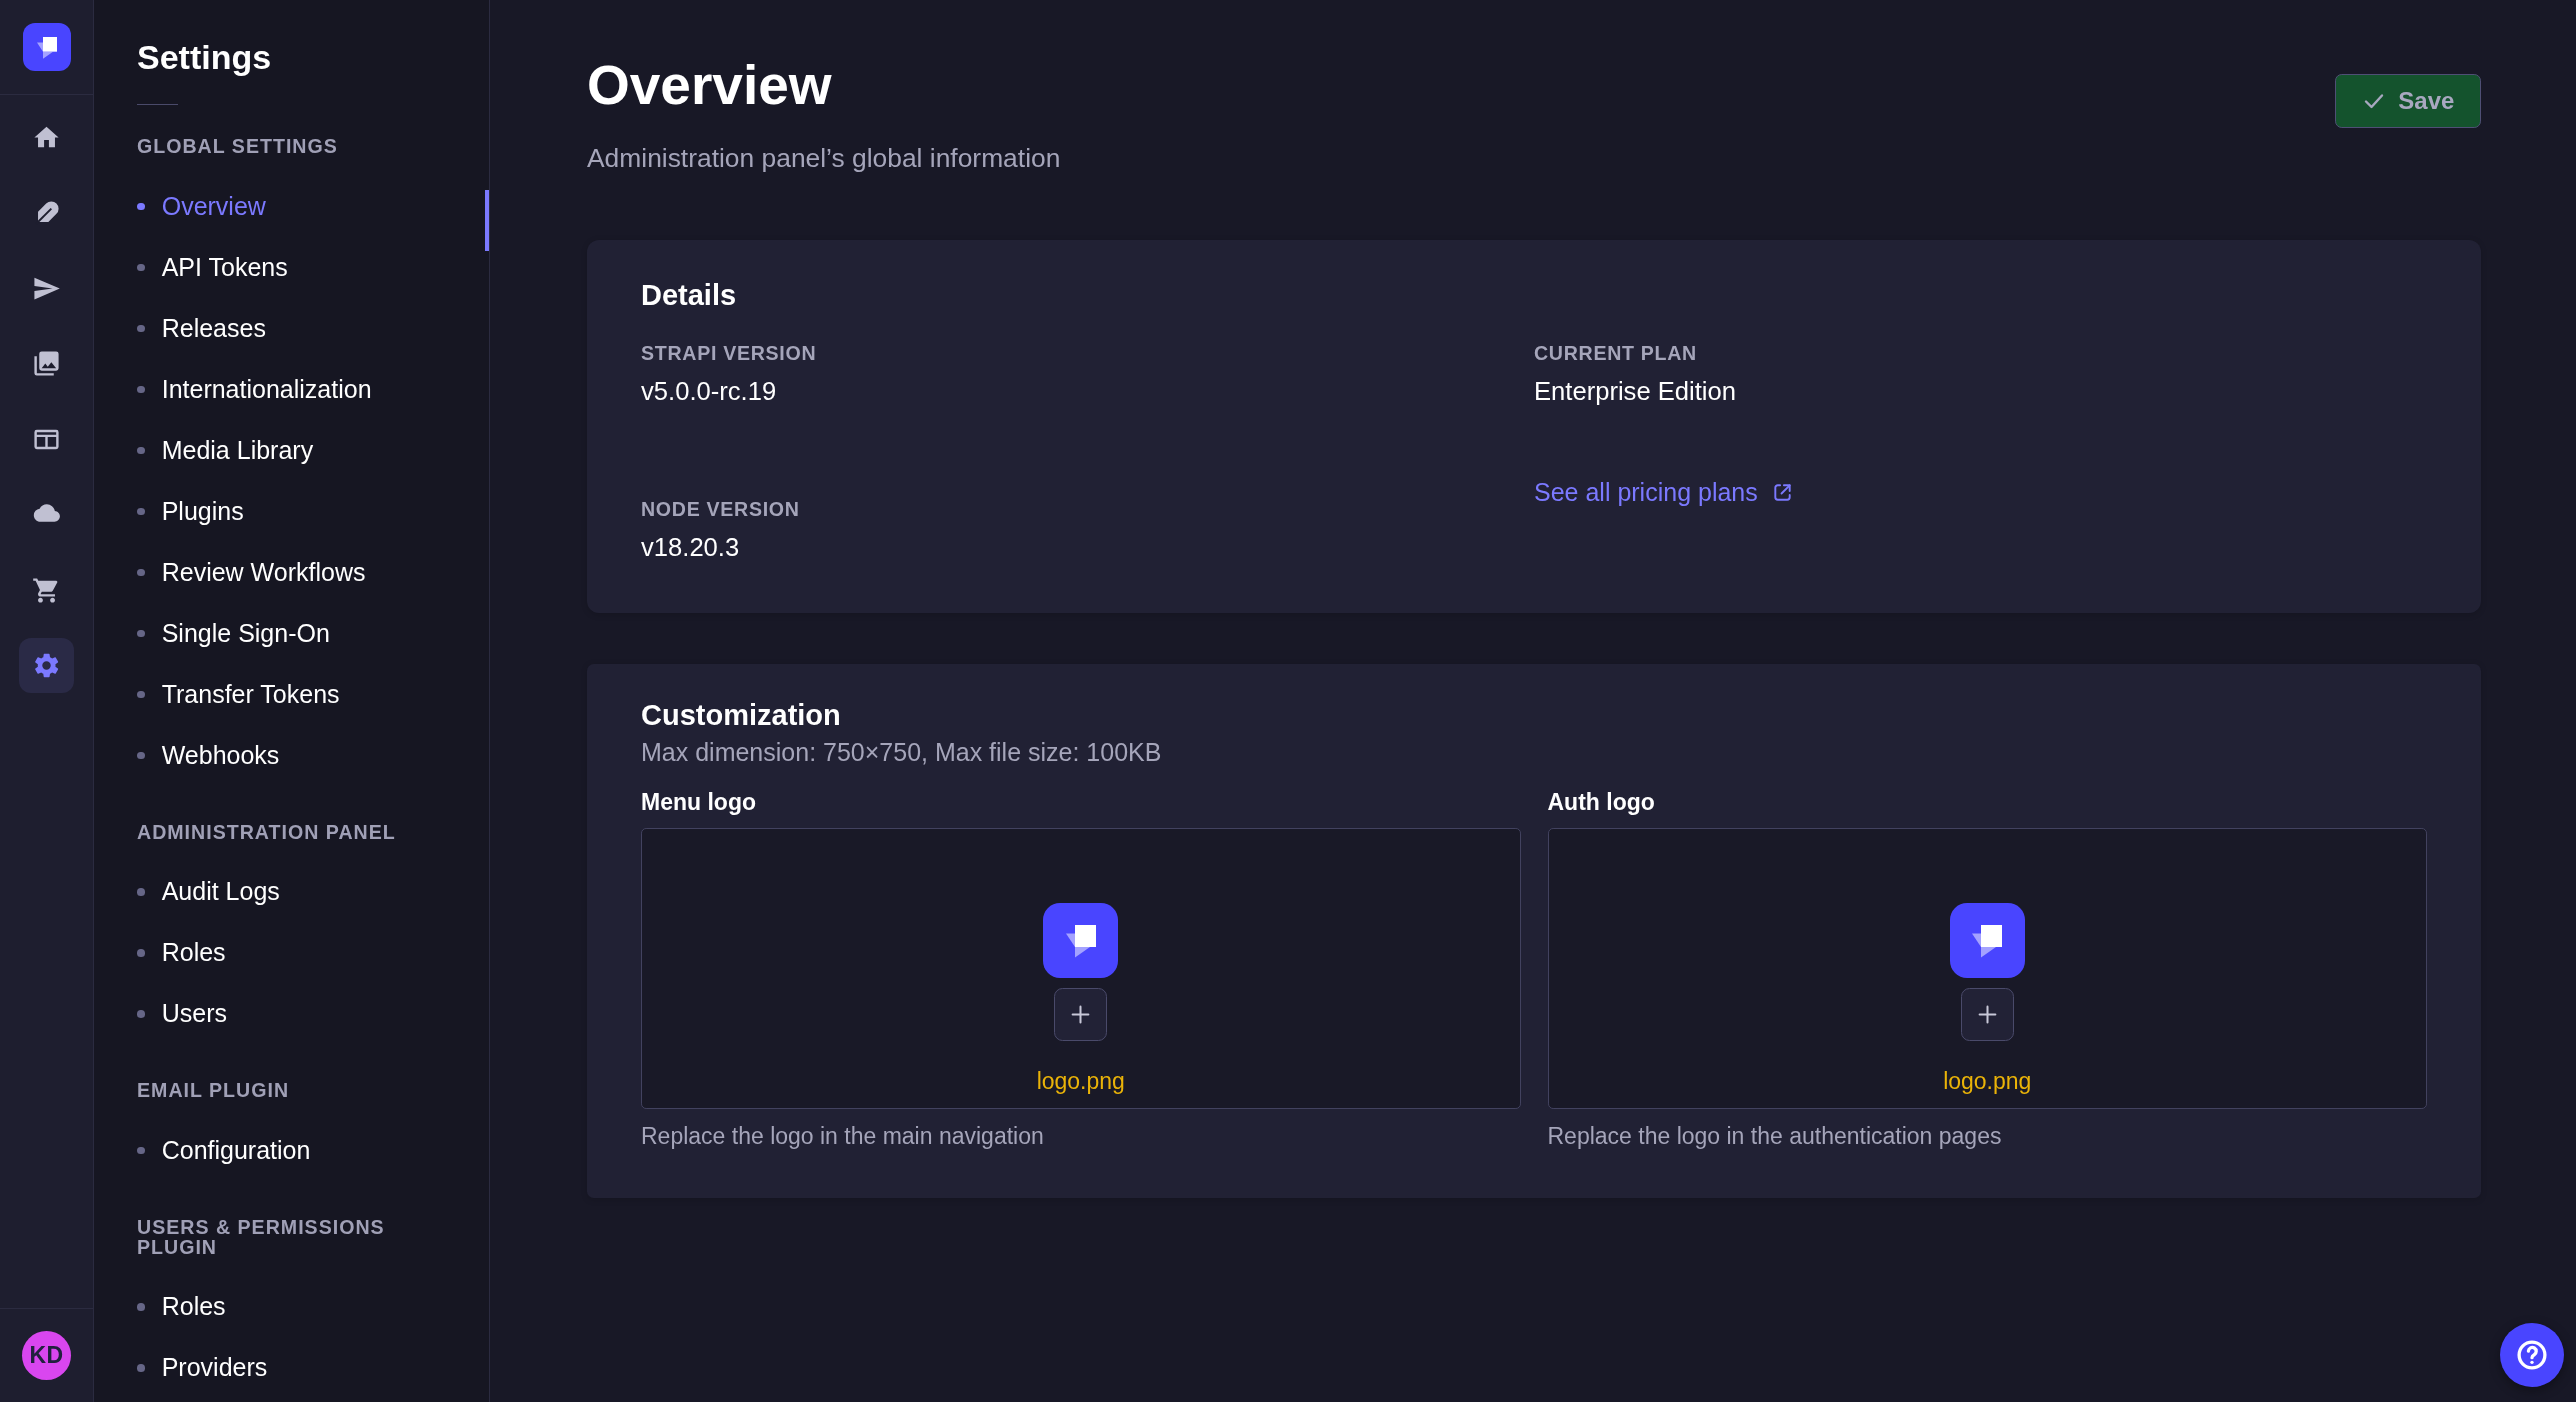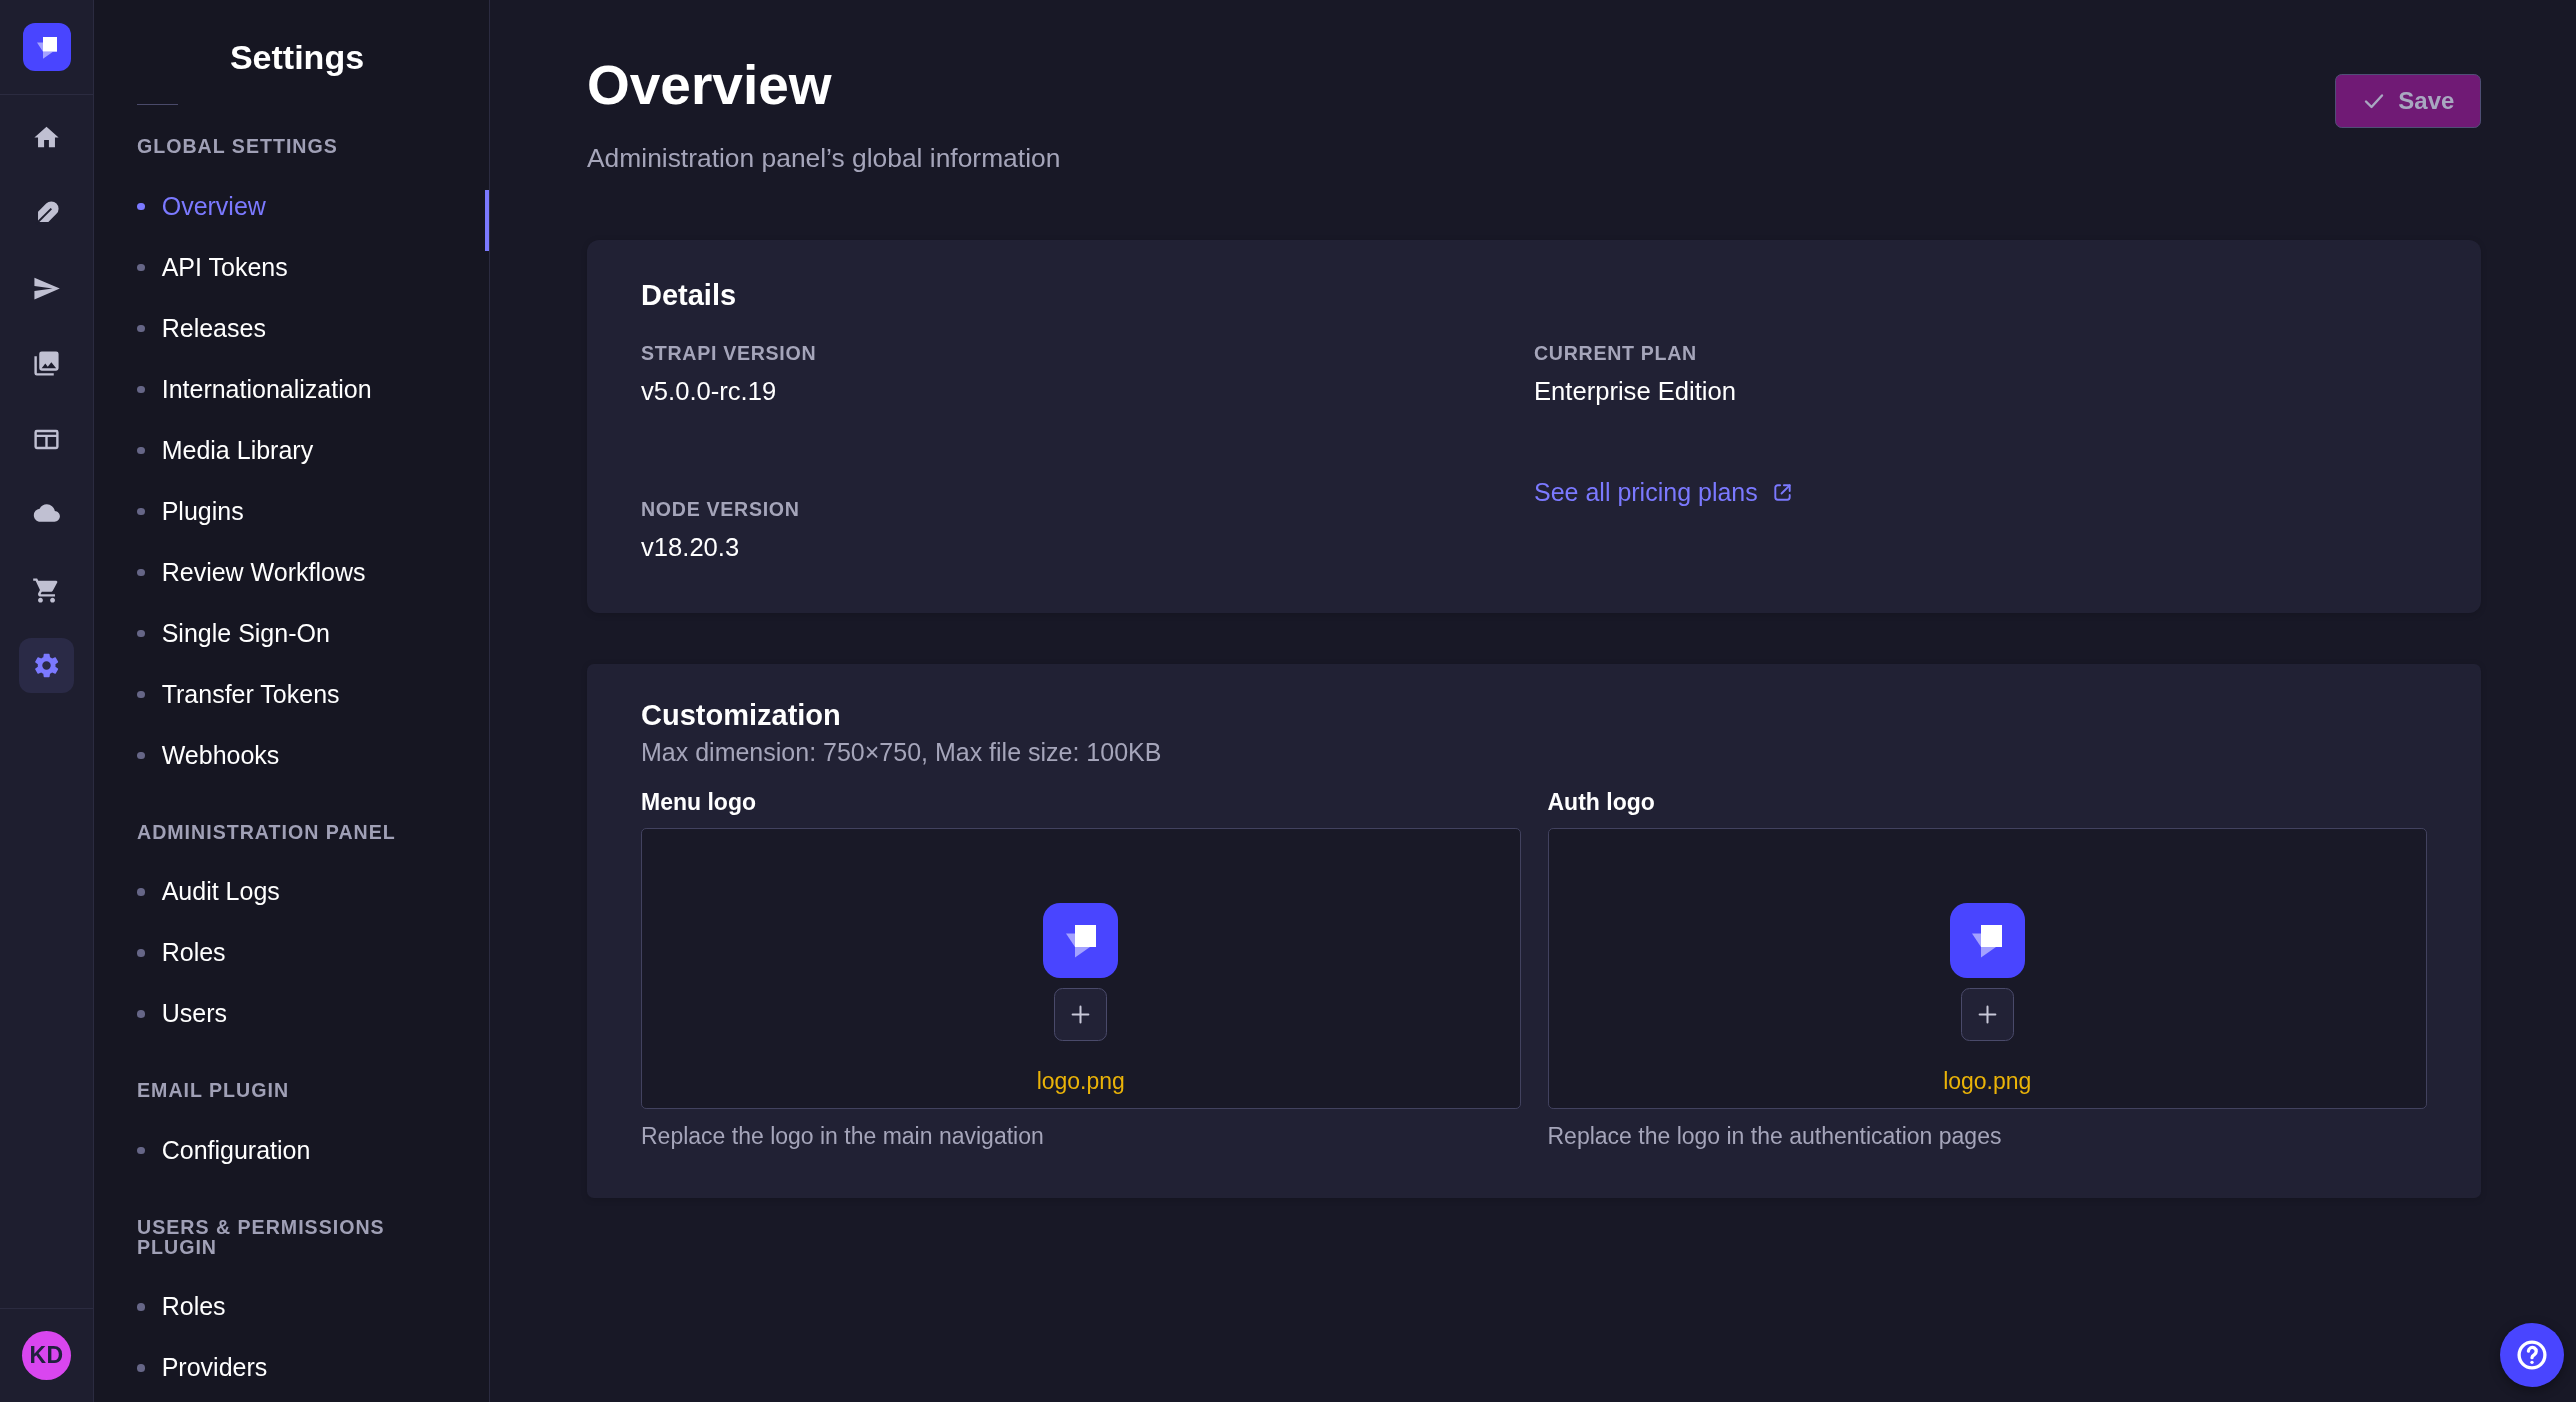--- a/index.html
+++ b/index.html
@@ -15,37 +15,37 @@
   .brand-tile svg { width:32px; height:32px; }
   .rail-icons { flex:1; display:flex; flex-direction:column; align-items:center; padding-top:15.3px; }
   .rail-btn { width:55px; height:55px; margin-bottom:20.4px; border-radius:12px; display:flex; align-items:center; justify-content:center; color:#c0c0d2; cursor:pointer; }
   .rail-btn svg { width:29px; height:29px; fill:currentColor; }
   .rail-btn.active { background:#2a2a46; color:#7b79ff; }
   .rail-bottom { height:94px; border-top:0.9px solid #2b2b40; display:flex; align-items:center; justify-content:center; }
   .avatar { width:49px; height:49px; border-radius:50%; background:#d946ef; color:#21213f; font-size:23px; font-weight:700; display:flex; align-items:center; justify-content:center; cursor:pointer; letter-spacing:0.4px; }
 
   
   .subnav { width:396px; flex-shrink:0; background:#161622; border-right:0.9px solid #2b2b40; padding:37px 32px 0 43px; position:relative; }
-  .subnav-title { font-size:34px; line-height:41px; font-weight:600; color:#fff;text-align:center; }
+  .subnav-title { font-size:34px; line-height:41px; font-weight:600; color:#fff; }
   .subnav-divider { width:41px; height:1.7px; background:#4a4a6a; margin-top:25.6px; }
   .section-label { margin-top:32px; font-size:19.6px; line-height:19.6px; font-weight:700; letter-spacing:1px; color:#a0a0b6; }
   .section-label + .section-label, ul + .section-label { margin-top:37px; }
   .subnav ul { list-style:none; margin-top:19px; }
   .subnav li { height:61px; display:flex; align-items:center; gap:17px; font-size:25px; color:#ffffff; cursor:pointer; }
   .bullet { width:7.7px; height:7.7px; border-radius:50%; background:#666687; flex-shrink:0; }
   .subnav li.active { color:#7b79ff; }
   .subnav li.active .bullet { background:#7b79ff; }
   .active-indicator { position:absolute; right:0; top:190px; width:4.3px; height:61px; background:#7b79ff; }
 
   
   .main { flex:1; position:relative; padding:55px 95px 0 97px; background:#181826; }
   .page-title { font-size:55px; line-height:61px; font-weight:700; color:#fff; }
   .page-subtitle { margin-top:25.6px; font-size:26.4px; line-height:32px; color:#a5a5ba; }
   .save-btn { position:absolute; top:74px; right:95px; height:54px; padding:0 25.6px; display:flex; align-items:center; gap:12.8px;
-              background:#701a75; border:0.9px solid #4f4f75; border-radius:6.8px; color:#a8a8c0; font-size:24px; font-weight:600; cursor:pointer; }
+              background:#14532d; border:0.9px solid #4f4f75; border-radius:6.8px; color:#a8a8c0; font-size:24px; font-weight:600; cursor:pointer; }
   .save-btn svg { width:24px; height:24px; fill:none; stroke:currentColor; stroke-width:2.4; stroke-linecap:round; stroke-linejoin:round; }
 
   .card { background:#212134; border-radius:6.8px; box-shadow:0 1.7px 6.8px rgba(0,0,0,.15); }
   .card-title { font-size:29px; line-height:29px; font-weight:600; color:#fff; }
 
   .details-card { margin-top:66px; padding:41px 54px 51px;border-radius:12px; }
   .details-grid { display:grid; grid-template-columns:1fr 1fr; margin-top:32px; }
   .field-label { font-size:19.6px; font-weight:700; letter-spacing:0.7px; color:#a5a5ba; }
   .field-value { margin-top:12px; font-size:25.6px; color:#fff; }
   .field + .field { margin-top:92px; }

